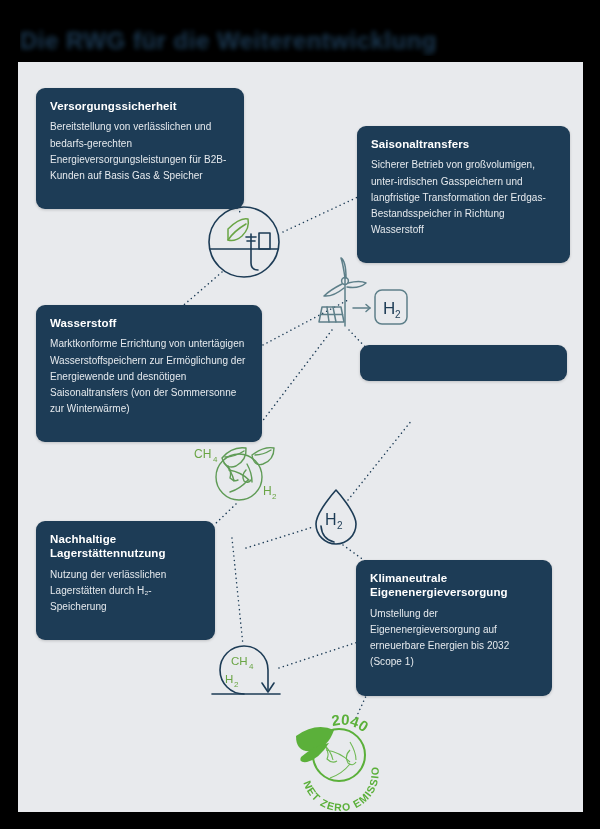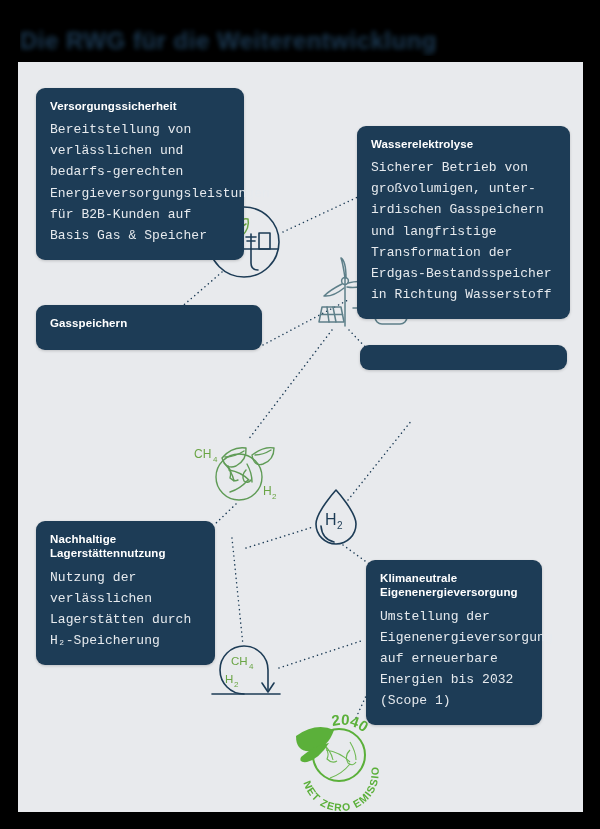--- a/index.html
+++ b/index.html
@@ -48,46 +48,45 @@
     left: 0; top: 0;
     width: 600px; height: 829px;
     pointer-events: none;
   }
 
   
   .card {
     position: absolute;
     background: #1d3c56;
     border-radius: 9px;
-    padding: 11px 14px 14px 14px;
+    padding: 11px 14px 25px 14px;
     color: #ffffff;
     box-shadow: 0 1px 3px rgba(0,0,0,.18);
   }
   .card-title {
     font-size: 11.5px;
     font-weight: bold;
     line-height: 1.25;
     letter-spacing: .1px;
     margin-bottom: 6px;
     color: #ffffff;
   }
   .card-body {
-    font-size: 13px;
+    font-size: 10px;
     line-height: 1.62;
     color: #e6eaee;
     letter-spacing: .05px;
-    font-family: Liberation Mono, monospace;
   }
 
   #card-versorgung   { left: 36px;  top: 88px;  width: 208px; }
   #card-speicherung  { left: 357px; top: 126px; width: 213px; }
   #card-energiewende { left: 36px;  top: 305px; width: 226px; }
   #card-wasserstoff  { left: 360px; top: 345px; width: 207px; }
   #card-lagerstaette { left: 36px;  top: 521px; width: 179px; }
-  #card-klima        { left: 366px; top: 560px; width: 176px; }
+  #card-klima        { left: 356px; top: 560px; width: 196px; }
 
   
   .ico-navy  { fill: none; stroke: #1d3c56; stroke-width: 1.6; stroke-linecap: round; stroke-linejoin: round; }
   .ico-green { fill: none; stroke: #6aa545; stroke-width: 1.5; stroke-linecap: round; stroke-linejoin: round; }
   .ico-green-dk { fill: none; stroke: #5f9b56; stroke-width: 1.4; stroke-linecap: round; stroke-linejoin: round; }
   .ico-grey  { fill: none; stroke: #5d7f89; stroke-width: 1.5; stroke-linecap: round; stroke-linejoin: round; }
   .lbl-navy  { fill: #1d3c56; font-family: "Liberation Sans", sans-serif; font-weight: normal; }
   .lbl-green { fill: #6aa545; font-family: "Liberation Sans", sans-serif; font-weight: normal; }
   .conn {
     fill: none; stroke: #1d3c56; stroke-width: 1.5;
@@ -217,26 +216,27 @@
       </text>
     </g>
   </svg>
 
   <div class="card" id="card-versorgung">
     <div class="card-title">Versorgungssicherheit</div>
     <div class="card-body">Bereitstellung von verlässlichen und bedarfs-gerechten Energieversorgungsleistungen für B2B-Kunden auf Basis Gas &amp; Speicher</div>
   </div>
 
   <div class="card" id="card-speicherung">
-    <div class="card-title">Wasserelektrolyse</div>
+    <div class="card-title">Saisonaltransfers</div>
     <div class="card-body">Sicherer Betrieb von großvolumigen, unter-irdischen Gasspeichern und langfristige Transformation der Erdgas-Bestandsspeicher in Richtung Wasserstoff</div>
   </div>
 
   <div class="card" id="card-energiewende">
-    <div class="card-title">Gasspeichern</div>
+    <div class="card-title">Wasserstoff</div>
+    <div class="card-body">Marktkonforme Errichtung von untertägigen Wasserstoffspeichern zur Ermöglichung der Energiewende und desnötigen Saisonaltransfers (von der Sommersonne zur Winterwärme)</div>
   </div>
 
   <div class="card" id="card-wasserstoff">
   </div>
 
   <div class="card" id="card-lagerstaette">
     <div class="card-title">Nachhaltige Lagerstättennutzung</div>
     <div class="card-body">Nutzung der verlässlichen Lagerstätten durch H₂-Speicherung</div>
   </div>
 

